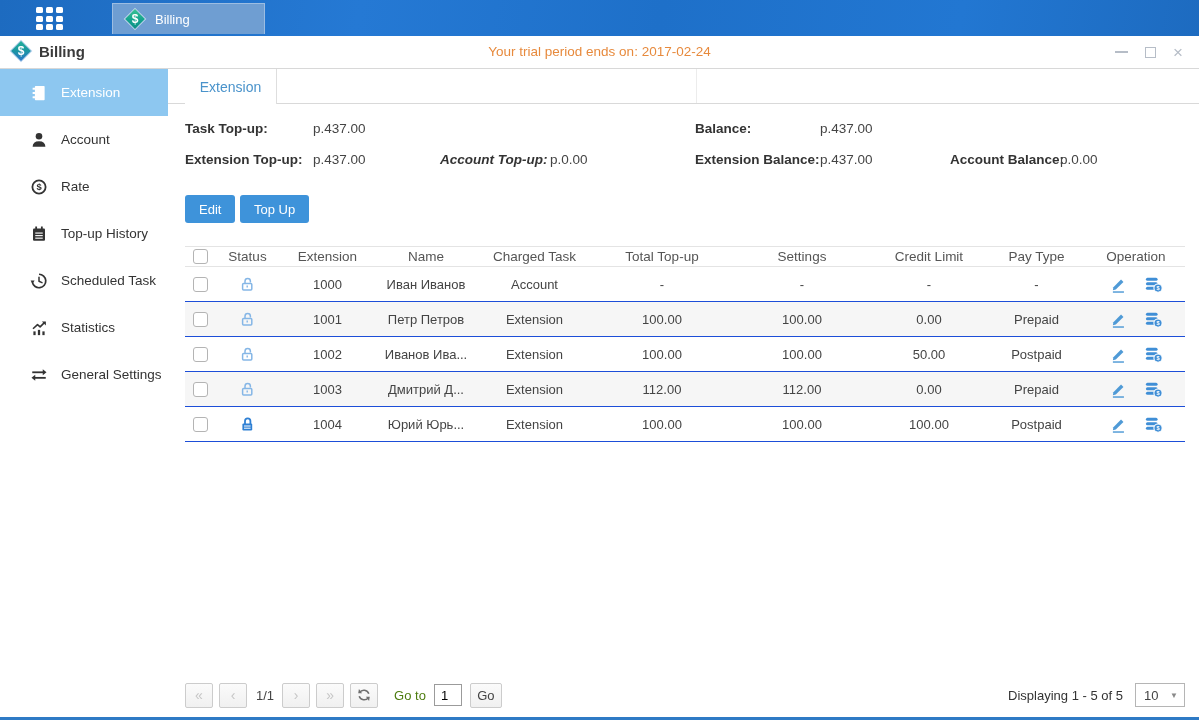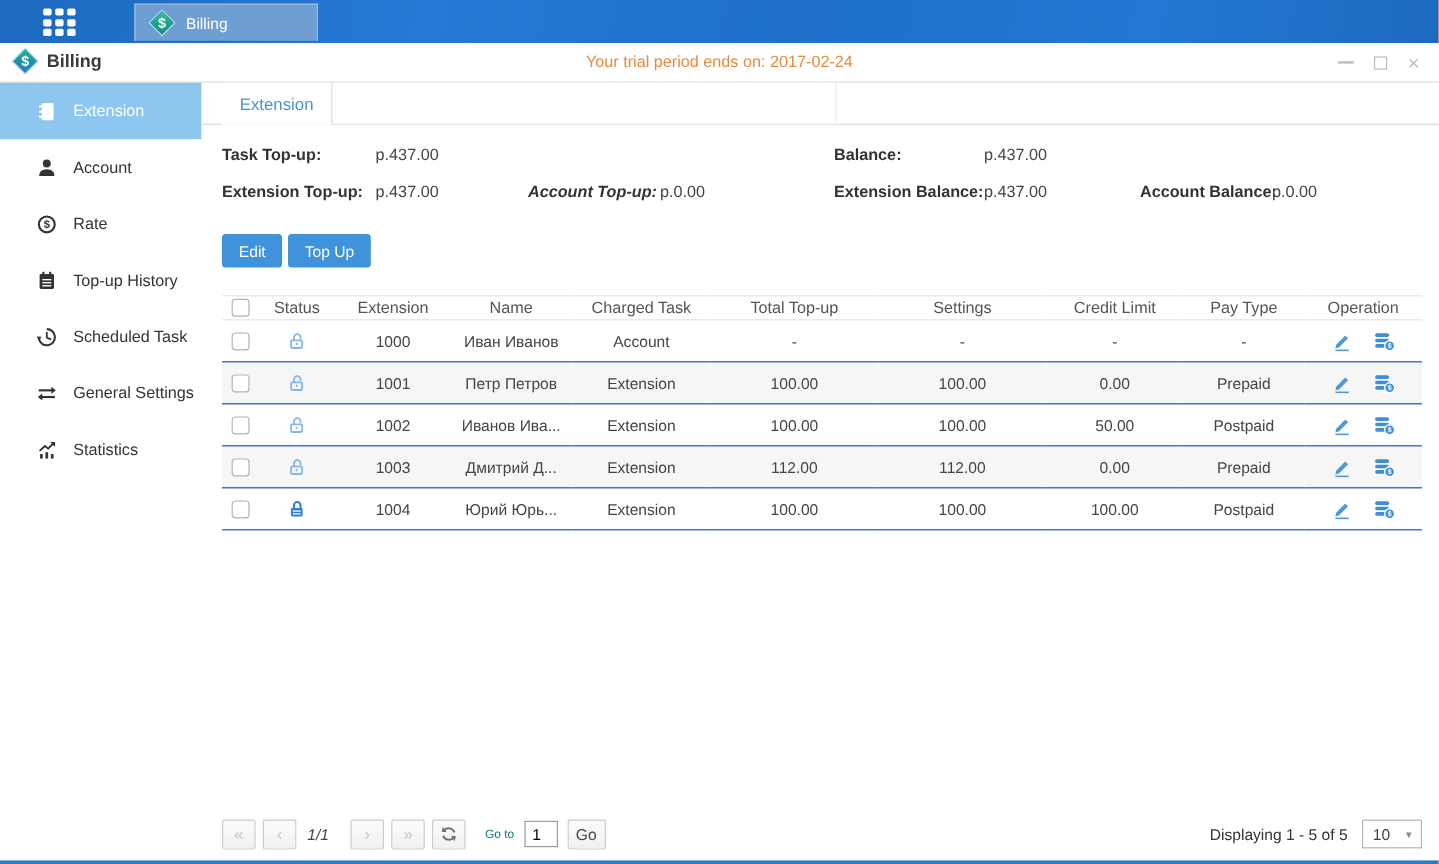--- a/index.html
+++ b/index.html
@@ -84,22 +84,22 @@
   .ops { display:flex; align-items:center; justify-content:center; gap:18px; }
   .op-icon { cursor:pointer; display:inline-flex; }
 
   
   .footer { position:absolute; left:17px; right:14px; bottom:9px; height:26px;
     display:flex; align-items:center; }
   .pg-btn { width:28px; height:25px; border:1px solid #ccc; border-radius:2px;
     background:linear-gradient(#fbfbfb,#f0f0f0); display:flex; align-items:center; justify-content:center;
     color:#c6c6c6; font-size:14px; margin-right:6px; cursor:pointer; }
   .pg-btn.dark { color:#6e6e6e; }
-  .pg-indicator { color:#444; font-size:13px; margin:0 18px 0 3px;font-style:italic; }
-  .goto-label { font-size:10px; color:#0f766e; margin:0 8px 0 10px; }
+  .pg-indicator { color:#444; font-size:13px; margin:0 8px 0 3px; }
+  .goto-label { font-size:13px; color:#4d7c0f; margin:0 8px 0 10px; }
   .goto-input { width:28px; height:22px; border:1px solid #9b9b9b; font-size:13px; padding-left:6px;
     font-family:"Liberation Sans", sans-serif; margin-right:8px; }
   .go-btn { width:32px; color:#444; font-size:13px; }
   .display-info { margin-left:auto; font-size:13px; color:#333; display:flex; align-items:center; gap:12px; }
   .page-size { width:50px; height:24px; border:1px solid #b5b5b5; background:#fff;
     display:flex; align-items:center; cursor:pointer; }
   .page-size .val { padding-left:8px; font-size:13px; color:#444; }
   .page-size .arrow { margin-left:auto; margin-right:6px; color:#8a8a8a; font-size:8px; }
 
   .bottom-strip { position:absolute; bottom:0; left:0; width:100%; height:3px; background:#2e7ac5; }
@@ -189,36 +189,36 @@
   <div class="side-item">
     <svg width="18" height="18" viewBox="0 0 24 24">
       <path d="M12 3 A 9 9 0 1 1 3.2 13.8" fill="none" stroke="currentColor" stroke-width="2.3"></path>
       <polygon points="0.8,11.2 6.2,11.4 3.2,16" fill="currentColor"></polygon>
       <path d="M12 7 V12.4 L16 14.2" fill="none" stroke="currentColor" stroke-width="2" stroke-linecap="round" stroke-linejoin="round"></path>
     </svg>
     <span>Scheduled Task</span>
   </div>
   <div class="side-item">
     <svg width="18" height="18" viewBox="0 0 24 24" fill="currentColor">
-      <rect x="3" y="7.2" width="15" height="2.4"></rect>
-      <polygon points="17,4.4 22,8.4 17,12.4"></polygon>
-      <rect x="6" y="14.6" width="15" height="2.4"></rect>
-      <polygon points="7,11.8 2,15.8 7,19.8"></polygon>
-    </svg>
-    <span>General Settings</span>
-  </div>
-  <div class="side-item">
-    <svg width="18" height="18" viewBox="0 0 24 24" fill="currentColor">
       <rect x="4.5" y="16.5" width="3" height="5"></rect>
       <rect x="10.5" y="14.5" width="3" height="7"></rect>
       <rect x="16.5" y="16.5" width="3" height="5"></rect>
       <polyline points="4,13 10,7.5 13.5,10.5 19.5,4.5" fill="none" stroke="currentColor" stroke-width="2.1" stroke-linejoin="round"></polyline>
       <polygon points="15.8,3.2 21.2,3.2 21.2,8.6" fill="currentColor"></polygon>
     </svg>
     <span>Statistics</span>
+  </div>
+  <div class="side-item">
+    <svg width="18" height="18" viewBox="0 0 24 24" fill="currentColor">
+      <rect x="3" y="7.2" width="15" height="2.4"></rect>
+      <polygon points="17,4.4 22,8.4 17,12.4"></polygon>
+      <rect x="6" y="14.6" width="15" height="2.4"></rect>
+      <polygon points="7,11.8 2,15.8 7,19.8"></polygon>
+    </svg>
+    <span>General Settings</span>
   </div>
 </div>
 
 <div class="content">
 
   <div class="tabstrip">
     <div class="strip-topline"></div>
     <div class="strip-bottomline"></div>
     <div class="tab-blank"></div>
     <div class="tab-active">Extension</div>

